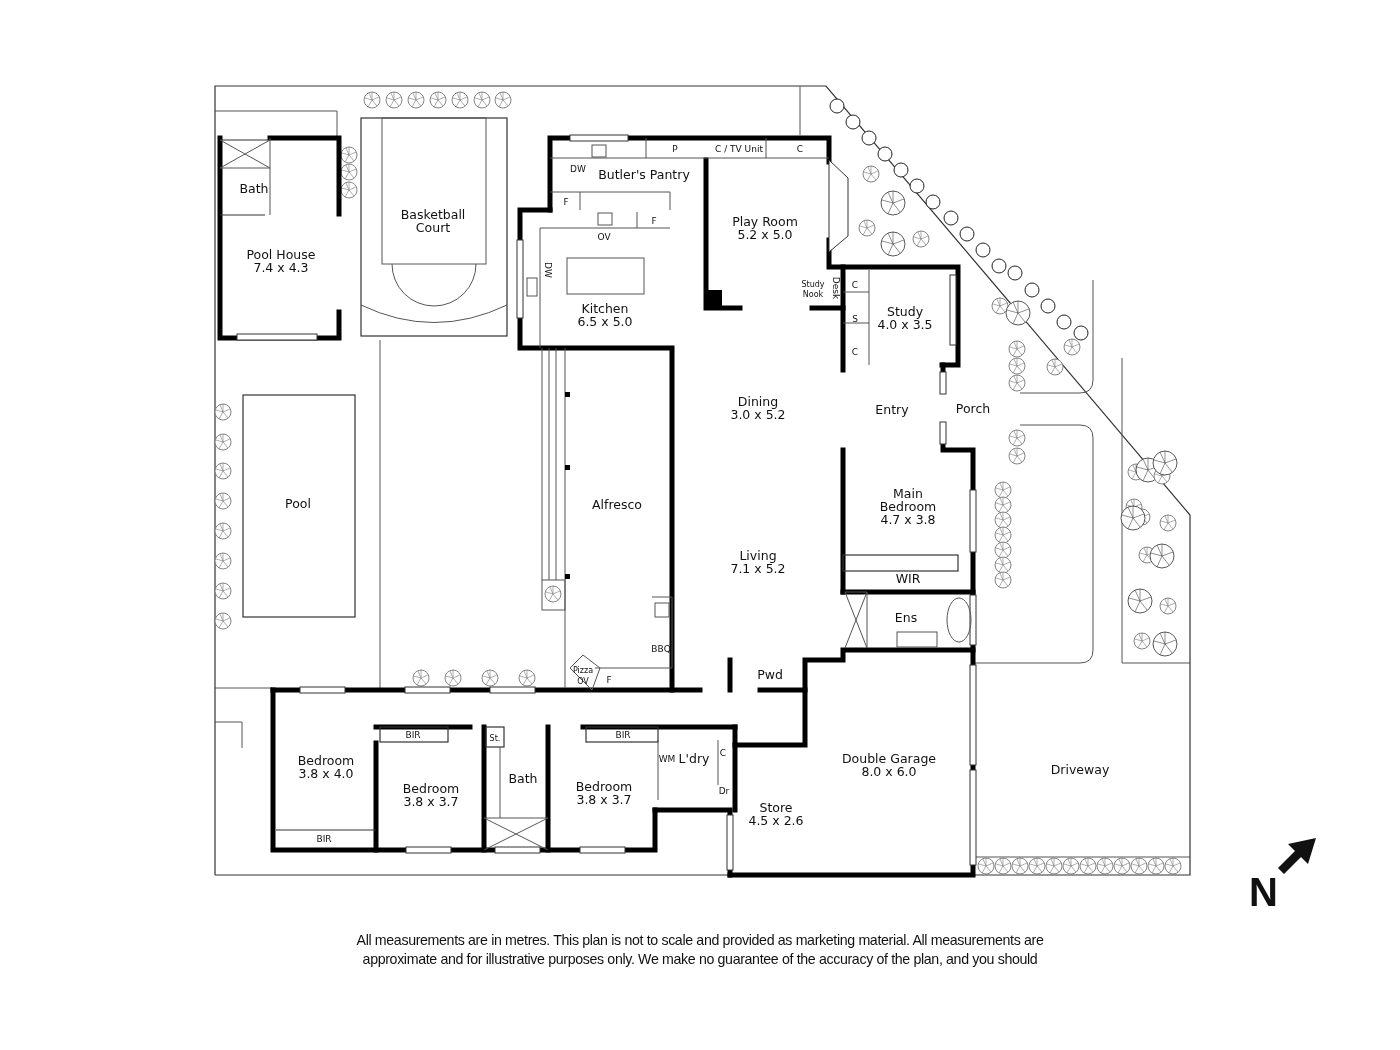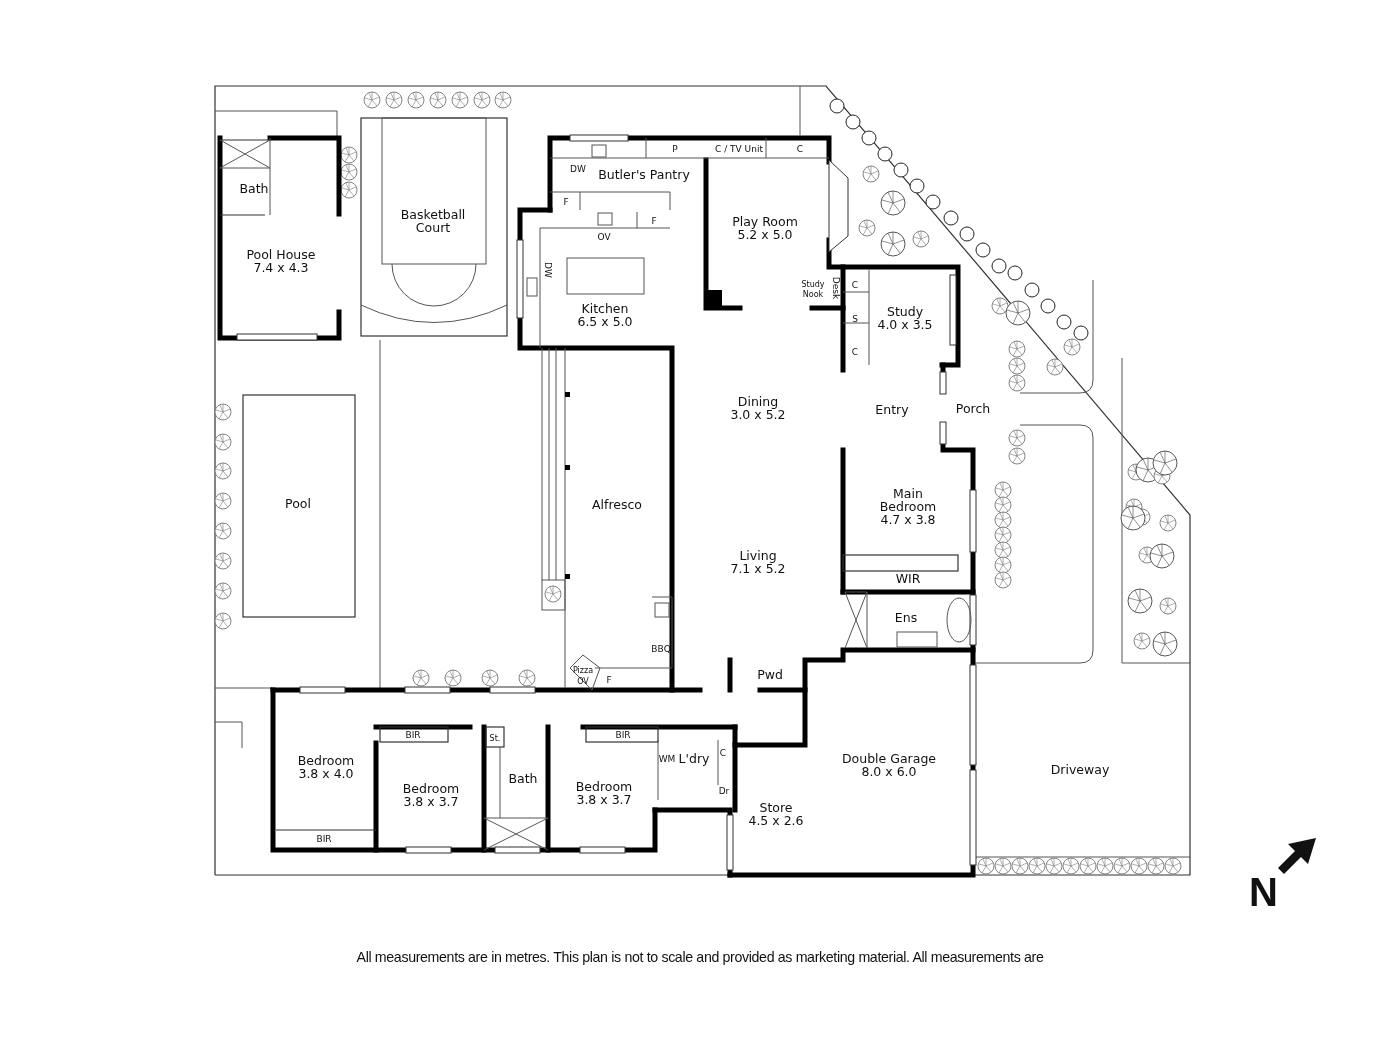--- a/index.html
+++ b/index.html
@@ -10,21 +10,21 @@
   .lbl-sm { font-size:9px; }
   .lbl-xs { font-size:8px; }
   .wall { stroke:#000; stroke-width:5; fill:none; stroke-linecap:square; }
   .thin { stroke:#555; stroke-width:1; fill:none; }
   .thin2 { stroke:#333; stroke-width:1.2; fill:none; }
   .win { stroke:#333; stroke-width:1; fill:#fff; }
   .tree circle { fill:#fff; stroke:#777; stroke-width:0.9; }
   .tree line { stroke:#777; stroke-width:0.6; }
   .ring { fill:#fff; stroke:#222; stroke-width:1; }
   #disclaimer { position:absolute; left:300px; top:931px; width:800px; text-align:center;
-    font-family:"Liberation Sans", sans-serif; font-size:14.2px; line-height:18.5px; color:#111; letter-spacing:-0.35px;margin-top:17px; }
+    font-family:"Liberation Sans", sans-serif; font-size:14.2px; line-height:18.5px; color:#111; letter-spacing:-0.35px; }
   #north { position:absolute; left:1246px; top:836px; width:80px; height:80px; }
   #north-letter { position:absolute; left:1249px; top:872px; font-family:"Liberation Sans", sans-serif; font-weight:bold; font-size:40px; color:#111; line-height:40px; }
 </style>
 </head>
 <body>
 
 <svg id="plan" viewBox="0 0 1400 900" xmlns="http://www.w3.org/2000/svg">
   <defs>
     <g id="treeS" class="tree">
       <circle r="8"></circle>
@@ -344,13 +344,14 @@
   </g>
 </svg>
 
 <div id="north-letter">N</div>
 <svg id="north" viewBox="0 0 80 80" xmlns="http://www.w3.org/2000/svg">
   <polygon points="70,2 62,28 55,21 38,38 32,32 49,15 42,8" fill="#111"></polygon>
 </svg>
 
 <div id="disclaimer">
   <div>All measurements are in metres. This plan is not to scale and provided as marketing material. All measurements are</div>
+  <div>approximate and for illustrative purposes only. We make no guarantee of the accuracy of the plan, and you should</div>
 </div>
 
 </body></html>

